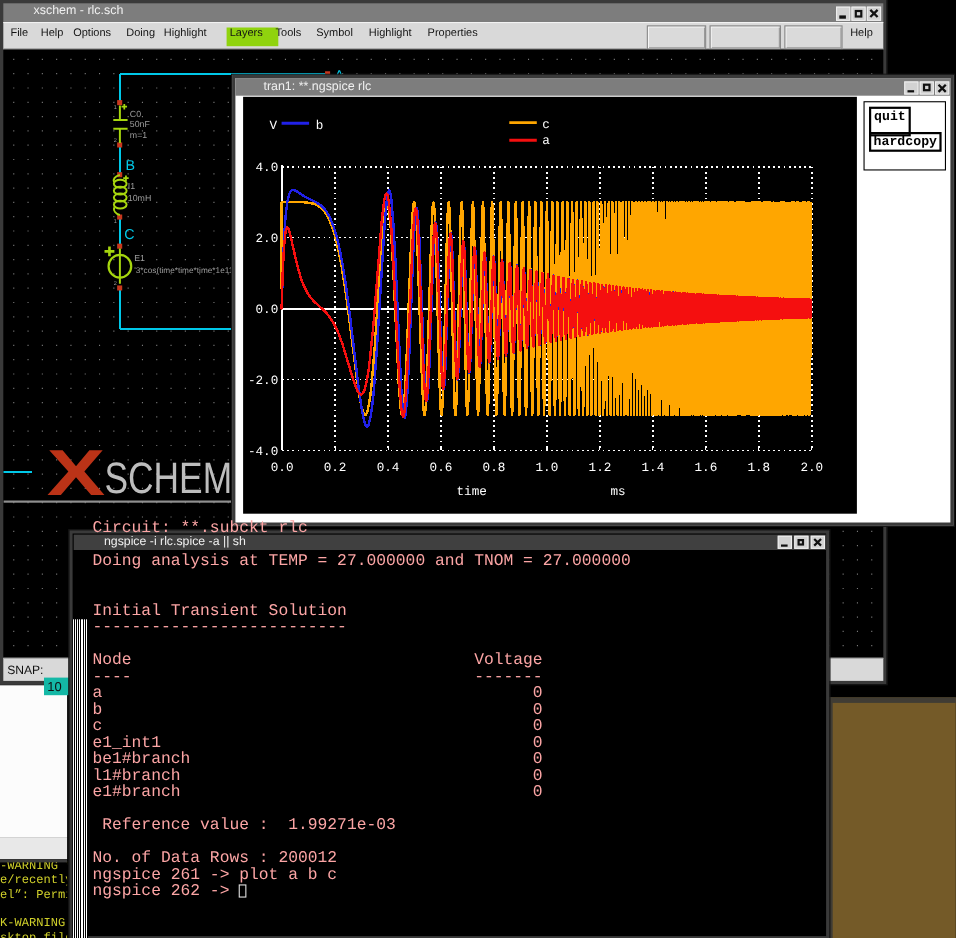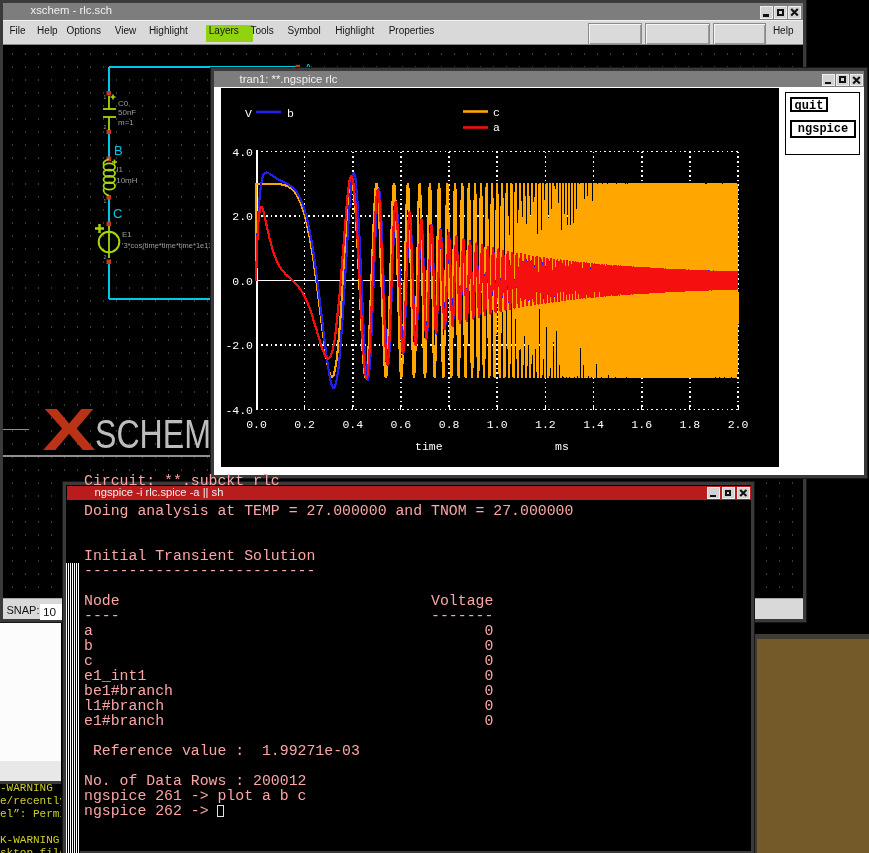--- a/index.html
+++ b/index.html
@@ -37,21 +37,21 @@
     <svg width="11" height="10.5" viewBox="0 0 11 10.5">
       <path d="M2.2 2L8.8 8.5M8.8 2L2.2 8.5" stroke="#111" stroke-width="2.1" fill="none"></path>
     </svg>
   </div>
 <div class="abs" style="left:3px;top:20px;width:800px;height:25px;background:#d9d9d9;border-top:1px solid #f2f2f2;border-bottom:1px solid #8a8a8a">
   <div class="abs" style="left:203px;top:3.5px;width:47px;height:17.5px;background:#90d30e"></div>
   </div>
 <span class="abs mtx" style="left:9.5px;top:25.2px">File</span>
 <span class="abs mtx" style="left:37.1px;top:25.2px">Help</span>
 <span class="abs mtx" style="left:66.5px;top:25.2px">Options</span>
-<span class="abs mtx" style="left:114.8px;top:25.2px">View</span>
+<span class="abs mtx" style="left:114.8px;top:25.2px">Doing</span>
 <span class="abs mtx" style="left:148.9px;top:25.2px">Highlight</span>
 <span class="abs mtx" style="left:250.5px;top:25.2px">Tools</span>
 <span class="abs mtx" style="left:287.5px;top:25.2px">Symbol</span>
 <span class="abs mtx" style="left:335.3px;top:25.2px">Highlight</span>
 <span class="abs mtx" style="left:388.7px;top:25.2px">Properties</span>
 <span class="abs mtx" style="left:208.8px;top:25.2px">Layers</span>
 <span class="abs tkb" style="left:587.9px;width:54.2px">Waves</span>
 <span class="abs tkb" style="left:645.4px;width:64.2px">Netlist</span>
 <span class="abs tkb" style="left:712.5px;width:53.2px">Netlist</span>
 <span class="abs mtx" style="left:772.9px;top:25.2px">Help</span>
@@ -110,21 +110,21 @@
         <text x="110" y="172.5">C</text>
         <text x="301" y="28">A</text>
 </g>
 <text font-family="Liberation Sans, sans-serif" font-weight="bold" font-size="59px" fill="#bb3317" transform="translate(39.5,405) scale(1.35,1)">X</text>
 <text x="92" y="403" fill="#bdbdbd" font-family="Liberation Sans, sans-serif" font-size="40px" textLength="116" lengthAdjust="spacingAndGlyphs">SCHEM</text>
 <rect x="0" y="410" width="209" height="2" fill="#8f8f8f"></rect>
 </svg>
 </div>
 <div class="abs" style="left:3px;top:598px;width:800px;height:21px;background:#d9d9d9;border-top:1px solid #a8a8a8">
   <span class="abs" style="left:3.5px;top:4.5px;font-size:11px;color:#111">SNAP:</span>
-  <div class="abs" style="left:36.5px;top:5px;width:28px;height:16px;background:#ffffff;font-size:11.8px;color:#111;padding:0.5px 0 0 3.5px">10</div>
+  <div class="abs" style="left:36.5px;top:17px;width:28px;height:16px;background:#14b8a6;font-size:11.8px;color:#111;padding:0.5px 0 0 3.5px">10</div>
 </div>
 
 <div class="abs" style="left:211px;top:68px;width:656px;height:410px;background:#fff;border:3px solid #3a3a3a;outline:1px solid #161616"></div>
 <div class="abs" style="left:214px;top:71px;width:650px;height:16px;background:#7d7d7d">
   <span class="abs ttx" style="left:25.5px;top:1.5px">tran1: **.ngspice rlc</span>
   </div>
 <div class="tbtn" style="left:821.5px;top:73.5px">
     <div class="abs" style="left:2.5px;top:7px;width:6px;height:2.5px;background:#111"></div>
   </div>
 <div class="tbtn" style="left:835.5px;top:73.5px">
@@ -171,26 +171,26 @@
 <path d="M463 111.5H488" stroke="#ffa600" stroke-width="2.6"></path>
 <path d="M463 127.5H488" stroke="#f50f0f" stroke-width="2.6"></path>
 <g fill="none" stroke-linejoin="round" stroke-linecap="round" shape-rendering="crispEdges">
 <path stroke="#ffa600" stroke-width="2.2" d="M256.0 262.0L256.0 183.8L276.2 183.9L281.1 184.4L285.0 185.2L288.5 186.7L291.6 188.7L294.4 191.6L296.9 195.2L299.3 199.7L301.6 205.3L303.8 211.9L305.9 219.8L309.9 238.4L313.5 260.5L316.9 285.4L323.9 340.6L326.8 360.1L328.4 368.7L329.8 374.0L331.2 376.8L331.9 377.2L332.5 377.0L333.9 374.4L335.2 368.6L336.6 360.0L337.9 348.5L340.8 313.7L347.8 208.8L350.0 189.0L351.0 184.7L351.5 183.8L351.9 183.8L352.8 186.1L353.6 190.8L355.4 209.7L357.4 243.9L362.6 351.1L364.2 371.4L364.9 376.0L365.3 377.0L365.7 377.2L366.3 375.4L367.0 370.5L368.3 352.7L369.8 320.9L374.1 211.3L375.4 189.8L376.1 185.0L376.4 184.0L376.7 183.8L377.2 185.5L377.8 190.2L378.9 208.3L383.7 348.7L384.9 370.7L385.4 375.9L385.9 377.2L386.4 375.8L386.9 371.2L387.9 352.8L392.1 213.0L393.1 190.4L393.6 185.1L394.1 183.8L394.4 185.0L394.9 189.4L395.8 207.1L399.6 348.8L400.5 370.7L400.9 375.8L401.4 377.2L402.1 370.8L402.9 353.6L406.3 212.7L407.1 191.3L407.6 185.4L407.9 183.8L408.6 189.5L409.3 206.0L412.6 349.8L413.3 370.5L413.7 375.8L414.1 377.2L414.8 368.5L415.6 345.2L418.5 204.4L419.1 188.3L419.7 183.8L420.2 189.3L420.9 206.6L423.6 347.6L424.3 370.1L424.9 377.2L425.5 371.7L426.1 355.2L428.6 215.5L429.3 191.1L429.9 183.8L430.4 189.2L431.0 207.0L433.4 344.5L434.0 368.6L434.6 377.2L435.2 370.0L435.8 346.3L438.1 205.9L438.6 189.1L439.1 183.8L439.7 192.7L440.2 216.1L442.4 355.5L442.9 371.2L443.4 377.2L443.9 367.8L444.5 342.6L446.6 204.9L447.0 189.0L447.4 183.8L447.9 189.8L448.3 206.8L450.3 345.8L450.8 368.8L451.3 377.2L451.8 371.5L452.2 354.0L454.1 214.3L454.6 191.1L455.1 183.8L455.4 188.1L455.9 204.9L457.8 348.8L458.2 369.5L458.7 377.2L459.1 372.5L459.5 354.3L461.3 213.8L461.8 191.9L462.2 183.8L462.6 188.9L462.9 204.9L464.8 349.0L465.2 370.5L465.6 377.2L465.9 371.9L466.3 355.1L468.1 211.2L468.5 189.6L468.9 183.8L469.2 190.7L469.7 213.8L471.4 356.9L472.1 377.2L472.4 369.5L472.9 344.7L474.4 206.8L475.1 183.8L475.8 207.4L477.4 348.4L478.1 377.2L478.5 369.7L478.9 348.0L480.4 204.3L481.1 183.8L481.7 206.4L483.2 348.6L483.9 377.2L484.5 356.1L486.0 211.3L486.7 183.8L487.3 208.3L488.7 346.5L489.4 377.2L490.0 353.5L491.4 213.0L492.1 183.8L492.6 206.4L494.0 349.3L494.6 377.2L495.2 356.1L496.6 210.7L497.2 183.8L497.8 212.9L499.1 355.4L499.7 377.2L500.3 345.8L501.6 206.5L502.1 183.8L502.8 216.6L504.0 357.6L504.5 377.2L505.0 355.8L506.2 212.1L506.8 183.8L507.3 203.4L508.6 348.8L509.1 377.2L509.6 356.0L510.8 214.1L511.4 183.8L511.9 204.9L513.1 348.7L513.6 377.2L514.2 346.8L515.3 206.8L515.8 183.8L516.3 209.4L517.4 344.8L517.9 377.2L518.4 352.8L519.5 215.7L520.1 183.8L520.6 210.0L521.6 349.3L522.1 377.2L522.6 357.8L523.6 217.6L524.2 183.8L524.6 205.3L525.7 347.4L526.2 377.2L526.6 356.6L527.7 212.9L528.2 183.8L528.6 206.1L529.6 345.0L530.1 377.2L530.6 356.3L531.6 216.0L532.1 183.8L532.5 206.1L533.5 347.9L534.0 377.2L534.5 343.4L535.4 207.2L535.9 183.8L536.2 204.0L537.2 348.6L537.7 377.2L538.1 354.4L539.1 215.1L539.6 183.8L540.0 212.4L540.9 353.4L541.4 377.2L541.8 347.1L542.8 205.2L543.1 183.8L543.5 203.6L544.4 346.5L544.9 377.2L545.2 358.1L546.2 213.9L546.6 183.8L547.1 211.7L548.0 357.5L548.4 377.2L548.8 344.7L549.7 205.3L550.1 183.8L550.5 215.3L551.4 356.0L551.8 377.2L553.4 183.8L553.8 212.5L554.7 356.0L555.1 377.1L556.3 205.4L556.7 183.9L558.2 377.2L558.6 355.0L559.4 216.2L559.9 183.8L561.4 377.2L563.0 183.8L563.4 210.8L564.2 353.4L564.6 377.1L566.1 183.8L567.6 377.2L569.1 183.8L570.6 377.2L572.0 184.0L573.5 377.2L574.9 183.8L576.4 377.2L577.8 183.9L579.2 377.2L580.6 183.8L581.9 377.2L583.3 183.8L584.7 377.2L586.1 184.0L587.4 377.2L588.7 183.8L590.0 377.2L591.3 183.8L592.6 377.2L593.9 183.8L595.2 377.1L596.4 183.8L597.7 377.2L598.9 183.8L600.2 377.2L601.4 184.0L602.6 377.2L603.8 183.9L605.1 377.1L606.2 183.8L607.4 377.2L608.6 183.9L609.8 377.1L610.9 183.8L612.1 376.9L613.2 183.8L614.4 377.2L615.5 183.8L616.6 377.1L617.8 183.8L618.9 377.2L620.0 183.9L621.1 377.1L622.2 183.8L623.2 377.2L624.3 184.1L625.4 377.1L626.5 183.9L627.6 377.1L628.6 184.0L629.6 377.0L630.7 183.8L631.8 377.1L632.8 183.8L633.8 377.1L634.8 183.8L635.8 377.1L636.8 184.1L637.9 376.8L638.8 184.2L639.8 376.9L640.8 183.8L641.8 377.2L642.8 184.0L643.8 377.2L644.8 183.9L645.7 377.2L646.7 184.2L647.6 377.2L648.6 183.8L649.5 377.2L650.4 183.9L651.4 377.2L652.3 183.8L653.2 377.2L654.2 183.9L655.1 376.8L655.2 372.3L656.0 183.8L656.9 377.1L657.8 183.9L658.8 377.0L659.6 183.8L660.5 376.9L661.4 184.1L662.3 377.2L663.2 183.8L664.1 377.2L664.9 183.8L665.8 377.2L666.7 183.8L667.6 377.0L668.4 184.4L669.2 377.2L670.1 183.8L671.0 376.6L671.8 183.8L672.7 376.7L673.5 183.8L674.3 376.9L675.2 184.0L676.0 377.2L676.8 183.8L677.6 376.9L678.4 184.4L679.3 376.7L680.1 184.3L680.9 376.7L681.7 184.4L682.5 376.9L683.3 183.8L684.1 377.2L684.9 184.0L685.7 376.8L685.8 376.1L686.5 183.8L687.3 376.8L688.1 183.8L688.9 376.9L689.6 183.8L690.4 376.6L691.2 183.8L691.9 372.5L691.9 377.1L692.7 184.5L693.5 377.1L694.2 183.8L695.0 377.2L695.8 183.9L696.5 377.0L697.2 184.0L698.0 377.0L698.8 183.9L699.5 377.2L700.2 183.8L701.0 377.1L701.8 184.3L702.4 376.8L703.2 183.8L703.9 377.0L704.6 184.3L704.7 185.1L705.4 377.2L706.1 184.5L706.8 377.2L707.6 184.5L708.2 377.2L708.9 184.3L709.7 377.1L710.4 183.8L711.1 376.5L711.8 184.1L712.5 377.2L713.2 183.8L713.9 376.8L714.6 184.5L715.3 376.4L716.0 184.3L716.7 376.7L717.4 184.2L718.1 376.6L718.8 184.5L719.4 376.4L720.1 184.1L720.8 377.1L721.4 183.8L722.1 377.0L722.8 184.8L723.4 377.0L724.1 183.8L724.8 376.3L725.4 183.9L726.1 377.0L726.8 184.3L726.8 185.6L727.4 377.2L728.1 184.4L728.8 377.2L729.4 184.1L730.1 376.9L730.6 189.1L730.7 183.8L731.3 376.2L732.0 183.9L732.6 377.2L733.2 184.5L733.9 376.6L734.6 183.8L735.2 377.2L735.8 183.9L736.4 376.6L737.1 184.8L737.5 323.9"></path>
 <path stroke="#2121e8" stroke-width="2.2" d="M256.0 280.5L257.8 227.4L258.8 207.7L259.9 193.6L261.2 183.7L262.7 177.0L263.5 174.9L264.4 173.5L265.4 172.7L266.6 172.5L269.0 173.5L277.8 179.2L288.4 184.5L291.1 186.2L293.4 188.2L296.5 191.9L299.3 196.5L301.9 202.3L304.4 209.4L306.9 218.2L309.3 229.0L311.6 241.3L314.0 256.0L318.1 286.4L325.7 349.7L328.7 371.0L330.1 378.5L331.3 383.6L332.5 386.7L333.1 387.6L333.7 387.8L334.5 387.3L335.2 385.8L336.8 379.6L338.4 368.8L339.7 356.3L342.6 317.6L349.8 201.8L351.8 180.5L352.8 175.2L353.7 173.1L354.1 173.3L354.6 174.5L355.6 179.5L357.4 200.4L359.4 235.3L364.6 350.3L366.2 372.5L367.0 378.0L367.8 379.9L368.4 378.5L369.1 373.9L370.5 355.6L372.0 323.9L376.2 217.2L377.5 196.4L378.1 191.1L378.8 189.1L379.3 190.3L379.9 194.4L381.0 210.7L385.8 338.7L386.9 358.0L387.4 362.7L388.0 364.8L388.4 363.9L388.9 360.3L389.9 345.1L394.1 227.0L395.2 207.9L395.7 203.5L396.1 202.3L396.5 203.3L396.9 206.8L397.8 219.8L401.6 331.4L402.4 347.7L402.9 352.0L403.3 353.5L403.7 352.4L404.1 349.2L404.8 336.7L408.2 234.4L409.0 218.2L409.8 212.0L410.1 212.6L410.5 215.6L411.2 228.3L414.4 325.2L415.1 340.0L415.5 343.8L415.9 345.1L416.5 341.3L417.1 330.5L420.1 238.0L420.8 224.3L421.4 219.3L422.0 222.5L422.6 233.2L425.4 321.0L426.1 334.6L426.7 338.7L427.2 334.9L427.8 324.5L430.3 243.2L430.9 229.9L431.6 225.0L432.1 227.7L432.6 237.6L435.1 317.1L435.7 329.9L436.2 333.6L436.8 330.2L437.2 320.9L439.5 246.3L440.1 234.2L440.6 229.6L441.1 231.9L441.6 240.4L443.8 314.6L444.4 326.1L444.9 329.5L445.3 326.6L445.8 318.6L447.9 248.0L448.4 237.3L448.9 233.3L449.3 235.9L449.8 243.9L451.8 311.0L452.2 322.0L452.8 326.1L453.1 324.0L453.6 316.4L455.6 249.5L456.1 239.3L456.5 236.5L456.9 239.0L457.3 247.2L459.1 309.0L459.6 319.9L460.1 323.2L460.4 320.9L460.9 312.6L462.6 252.7L463.1 242.9L463.5 239.1L463.9 241.2L464.2 247.9L466.0 307.4L466.4 317.2L466.9 320.7L467.2 318.2L467.6 311.0L469.3 253.2L469.8 244.0L470.1 241.4L470.8 250.0L472.4 305.7L472.9 315.5L473.2 318.5L473.6 317.0L473.9 310.3L475.6 254.8L476.3 243.4L477.0 252.0L478.6 305.6L479.3 316.7L479.9 308.9L481.4 257.2L482.2 245.2L482.8 252.6L484.3 304.1L484.7 312.3L485.1 315.0L485.8 304.5L487.2 254.7L487.8 246.8L488.5 257.3L489.9 305.2L490.5 313.5L491.2 302.9L492.6 255.3L493.1 248.2L493.7 255.4L495.1 302.9L495.7 312.1L496.2 305.1L497.6 259.5L498.2 249.5L498.8 256.1L500.1 301.6L500.7 310.9L501.3 301.7L502.6 258.0L503.1 250.6L503.8 260.5L504.9 302.3L505.5 309.8L506.1 301.5L507.3 258.1L507.8 251.7L508.4 259.7L509.6 302.9L510.1 308.8L510.6 301.6L511.8 261.9L512.3 252.7L512.8 258.5L514.0 299.7L514.6 307.9L515.1 299.2L516.2 259.7L516.8 253.6L517.3 263.0L518.4 300.5L518.9 307.0L519.3 301.2L520.4 262.0L520.9 254.4L521.4 260.9L522.5 298.3L523.0 306.2L523.4 301.3L524.6 262.4L525.1 255.1L525.5 260.8L526.6 298.0L527.1 305.5L527.6 298.2L528.6 261.2L529.1 255.9L529.6 263.9L530.6 299.1L531.0 304.8L531.5 296.9L532.5 261.8L532.9 256.5L533.4 264.9L534.4 298.3L534.8 304.2L535.3 296.2L536.2 262.9L536.7 257.1L537.1 262.0L538.1 296.8L538.5 303.6L538.9 297.9L539.9 264.8L540.3 257.7L540.8 263.3L541.7 296.3L542.1 303.0L542.6 297.0L543.6 262.4L543.9 258.3L544.4 265.4L545.3 298.2L545.7 302.5L547.4 258.8L547.8 263.1L548.7 295.8L549.1 302.0L549.6 294.9L550.4 264.0L550.8 259.3L551.2 266.3L552.1 297.1L552.5 301.5L554.1 259.7L555.8 301.1L556.1 296.3L556.9 267.4L557.4 260.2L559.0 300.6L560.6 260.6L562.1 300.2L563.7 261.0L564.1 266.3L564.9 295.0L565.2 299.8L566.8 261.3L568.2 299.5L569.8 261.7L571.2 299.1L572.7 262.0L574.1 298.8L575.6 262.4L577.0 298.5L578.4 262.7L579.8 298.2L581.2 263.0L582.6 297.9L583.9 263.3L585.3 297.6L586.6 263.5L588.0 297.3L589.3 263.8L590.6 297.1L591.9 264.1L593.2 296.8L594.5 264.3L595.8 296.6L597.0 264.5L598.2 296.3L599.5 264.8L600.8 296.1L601.9 265.0L603.2 295.9L604.4 265.2L605.6 295.7L606.8 265.5L607.9 295.4L609.1 265.6L610.3 295.3L611.5 265.8L612.6 295.1L613.8 266.0L614.9 294.9L616.1 266.2L617.2 294.7L618.2 266.4L619.4 294.6L620.5 266.5L621.6 294.4L622.7 266.7L623.8 294.2L624.8 266.9L625.9 294.1L627.0 267.0L628.1 293.9L629.1 267.2L630.1 293.8L631.2 267.3L632.2 293.6L633.2 267.4L634.2 293.5L635.3 267.6L636.3 293.4L637.3 267.7L638.3 293.2L639.3 267.8L640.3 293.1L641.3 268.0L642.2 293.0L643.2 268.1L644.2 292.8L645.2 268.2L646.1 292.7L647.1 268.4L648.1 292.6L649.0 268.5L649.9 292.5L650.9 268.6L651.8 292.4L652.8 268.7L653.7 292.3L654.6 268.8L655.5 292.1L656.4 268.9L657.4 292.0L658.2 269.0L659.1 291.9L660.1 269.1L660.9 291.9L661.8 269.2L662.7 291.7L663.6 269.3L664.5 291.6L665.4 269.4L666.2 291.5L667.1 269.5L667.9 291.5L668.8 269.6L669.7 291.4L670.5 269.7L671.4 291.3L672.2 269.8L673.1 291.2L673.9 269.9L674.8 291.1L675.6 269.9L676.4 291.0L677.2 270.0L678.1 290.9L678.9 270.1L679.7 290.9L680.5 270.2L681.3 290.8L682.1 270.3L682.9 290.7L683.7 270.3L684.5 290.7L685.3 270.4L686.1 290.5L686.9 270.5L687.7 290.4L688.4 270.5L689.2 290.4L690.0 270.6L690.8 290.3L691.6 270.7L692.3 290.3L693.1 270.8L693.9 290.2L694.6 270.8L695.4 290.1L696.1 270.9L696.9 290.1L697.6 270.9L698.4 290.0L699.1 271.0L699.9 289.9L700.6 271.1L701.3 289.8L702.1 271.1L702.8 289.8L703.6 271.2L704.2 289.7L705.0 271.3L705.7 289.6L706.4 271.3L707.2 289.6L707.9 271.4L708.6 289.5L709.3 271.4L710.0 289.5L710.7 271.6L711.4 289.5L712.1 271.5L712.8 289.4L713.5 271.7L714.2 289.3L714.9 271.7L715.6 289.3L716.3 271.7L717.0 289.3L717.7 271.8L718.4 289.2L719.1 271.8L719.8 289.1L720.4 271.9L721.1 289.1L721.8 271.9L722.4 289.1L723.1 272.0L723.8 289.0L724.4 272.0L725.1 288.9L725.8 272.1L726.4 288.9L727.1 272.1L727.8 288.9L728.4 272.2L729.1 288.8L729.7 272.2L730.4 288.8L731.0 272.2L731.6 288.7L732.3 272.3L732.9 288.7L733.6 272.4L734.2 288.6L734.9 272.4L735.5 288.6L736.1 272.4L736.8 288.6L737.4 272.5L737.5 273.6"></path>
 <path stroke="#f50f0f" stroke-width="2.2" d="M256.0 280.5L257.0 247.8L258.2 224.3L259.6 210.9L260.3 207.8L260.8 207.0L261.2 206.7L261.8 207.1L262.4 208.3L263.7 212.5L269.1 236.5L271.8 246.9L274.1 254.5L276.6 260.6L279.4 266.2L282.7 270.9L286.1 274.7L294.1 281.8L297.2 285.1L300.6 289.5L303.8 294.7L307.4 302.2L311.0 311.8L320.9 344.4L323.7 352.5L325.3 356.0L326.8 358.0L328.1 358.7L329.4 358.1L330.3 356.8L331.2 354.9L332.9 348.9L334.6 339.9L336.2 327.5L339.6 294.1L347.2 198.7L349.4 181.5L350.4 177.3L350.9 176.3L351.4 176.0L351.9 176.5L352.4 177.8L353.4 182.8L355.5 203.7L357.6 238.5L363.2 350.2L364.9 371.5L365.7 376.9L366.4 378.7L366.8 378.4L367.2 377.2L367.9 372.9L369.3 355.0L370.9 323.8L375.2 217.5L376.6 196.7L377.2 191.6L377.9 189.7L378.4 190.8L379.0 194.5L380.2 210.8L385.1 338.2L386.3 357.9L386.9 362.8L387.4 364.4L387.8 363.6L388.3 360.1L389.3 345.5L393.6 226.7L394.7 208.2L395.2 203.8L395.6 202.6L396.0 203.5L396.4 206.9L397.3 220.6L401.1 330.7L402.0 347.1L402.4 351.5L402.9 353.2L403.2 352.4L403.6 349.5L404.4 336.4L407.9 233.7L408.7 218.0L409.1 213.5L409.5 212.2L410.2 215.9L410.9 227.2L414.1 324.6L414.8 339.5L415.6 344.9L416.2 341.5L416.9 329.8L419.8 238.1L420.5 224.4L421.2 219.5L421.8 222.5L422.4 233.1L425.1 320.2L425.8 334.1L426.4 338.5L427.0 335.2L427.6 325.4L430.1 243.0L430.8 229.9L431.4 225.1L431.9 227.9L432.4 237.7L434.9 316.8L435.5 329.6L436.1 333.5L436.6 330.3L437.1 321.2L439.4 245.4L439.9 233.8L440.5 229.7L440.9 232.3L441.4 241.2L443.6 313.4L444.2 325.4L444.7 329.4L445.1 327.1L445.6 318.2L447.8 247.8L448.2 237.3L448.8 233.4L449.2 236.0L449.6 244.0L451.6 310.9L452.1 321.9L452.6 326.0L453.0 324.0L453.4 316.4L455.4 249.8L455.9 239.5L456.4 236.5L456.8 238.8L457.2 246.9L459.1 310.1L459.5 319.5L459.9 323.1L460.4 320.3L460.8 313.1L462.6 251.7L463.0 242.4L463.4 239.2L463.9 242.6L464.3 252.1L466.1 311.5L466.4 318.4L466.8 320.6L467.2 317.8L467.6 308.5L469.3 251.0L469.7 243.8L470.1 241.5L470.4 244.4L470.9 253.9L472.5 309.5L473.2 318.5L473.9 309.8L475.5 254.4L476.2 243.5L476.9 252.3L478.5 305.9L478.9 313.9L479.2 316.6L479.9 308.6L481.4 257.0L482.1 245.3L482.8 252.7L484.2 304.2L484.6 312.3L485.0 314.9L485.7 304.5L487.1 254.8L487.8 246.8L488.4 257.3L489.8 305.1L490.4 313.5L491.0 306.3L492.4 258.8L493.1 248.2L493.6 255.2L495.0 302.7L495.6 312.1L496.2 305.3L497.6 258.1L498.2 249.5L498.8 257.4L500.0 301.2L500.6 310.9L501.2 303.7L502.4 260.1L503.1 250.7L503.6 256.8L504.8 300.2L505.4 309.8L505.9 303.5L507.2 260.2L507.8 251.7L508.2 257.7L509.5 300.8L510.1 308.8L510.6 300.4L511.8 259.1L512.3 252.7L512.8 259.5L513.9 299.1L514.5 307.9L515.0 301.5L516.1 262.1L516.7 253.6L517.2 260.5L518.2 298.1L518.8 307.0L519.4 298.5L520.5 259.5L520.9 254.4L521.4 261.9L522.6 300.9L523.0 306.2L523.4 300.4L524.5 263.2L525.0 255.2L525.4 260.1L526.6 298.9L527.1 305.5L527.6 297.3L528.6 262.0L529.0 255.9L529.4 261.4L530.4 296.6L530.9 304.8L531.4 299.5L532.4 264.4L532.9 256.5L533.3 262.3L534.2 295.6L534.8 304.1L535.2 298.8L536.2 263.8L536.6 257.2L537.1 262.7L538.0 295.8L538.5 303.6L538.9 297.1L539.9 262.4L540.3 257.7L540.8 264.0L541.8 298.6L542.1 303.0L543.9 258.3L544.3 264.3L545.2 295.6L545.6 302.5L546.0 298.0L546.9 265.3L547.4 258.8L547.8 263.7L548.6 294.7L549.1 301.9L549.4 297.6L550.3 266.8L550.8 259.3L551.1 263.6L552.0 294.3L552.4 301.5L552.9 295.1L553.8 264.3L554.1 259.7L555.8 301.0L556.2 293.9L557.0 265.1L557.4 260.2L558.9 300.6L559.3 296.0L560.1 267.3L560.6 260.6L562.1 300.2L563.7 261.0L565.2 299.8L566.8 261.4L568.2 299.5L569.8 261.7L571.2 299.1L572.7 262.1L574.1 298.8L575.6 262.4L577.0 298.5L578.4 262.7L579.8 298.2L581.2 263.0L582.6 297.9L583.9 263.3L585.3 297.6L586.6 263.5L587.9 297.3L589.2 263.9L590.6 297.0L591.9 264.1L593.2 296.8L594.4 264.3L595.8 296.6L597.0 264.5L598.2 296.3L599.5 264.8L600.8 296.1L601.9 265.0L603.2 295.9L604.4 265.2L605.6 295.7L606.8 265.4L607.9 295.5L609.1 265.6L610.3 295.3L611.4 265.8L612.6 295.1L613.8 266.0L614.9 294.9L616.0 266.2L617.1 294.7L618.2 266.4L619.4 294.6L620.5 266.5L621.6 294.4L622.7 266.7L623.8 294.2L624.8 266.9L625.9 294.0L626.9 267.1L628.0 293.9L629.1 267.2L630.1 293.8L631.2 267.3L632.2 293.6L633.2 267.4L634.2 293.5L635.2 267.6L636.3 293.3L637.3 267.7L638.3 293.2L639.3 267.8L640.3 293.1L641.2 268.0L642.2 293.0L643.2 268.1L644.2 292.8L645.2 268.2L646.1 292.7L647.1 268.4L648.1 292.6L649.0 268.4L649.9 292.5L650.9 268.6L651.8 292.4L652.8 268.7L653.7 292.3L654.6 268.8L655.5 292.1L656.4 268.9L657.3 292.0L658.2 269.0L659.1 291.9L660.1 269.1L660.9 291.9L661.8 269.2L662.7 291.7L663.6 269.4L664.4 291.6L665.3 269.5L666.2 291.5L667.1 269.5L667.9 291.5L668.8 269.6L669.7 291.3L670.5 269.7L671.4 291.3L672.2 269.8L673.1 291.2L673.9 269.8L674.8 291.1L675.6 269.9L676.4 291.0L677.2 270.0L678.0 290.9L678.9 270.1L679.7 290.8L680.5 270.2L681.3 290.8L682.1 270.3L682.9 290.7L683.7 270.3L684.5 290.6L685.3 270.4L686.1 290.5L686.9 270.5L687.6 290.4L688.4 270.5L689.2 290.4L690.0 270.6L690.8 290.3L691.6 270.7L692.3 290.3L693.1 270.8L693.8 290.2L694.6 270.9L695.4 290.1L696.1 270.9L696.9 290.1L697.6 270.9L698.4 290.0L699.1 271.0L699.9 289.9L700.6 271.1L701.3 289.9L702.1 271.1L702.8 289.8L703.6 271.3L704.2 289.8L705.0 271.3L705.7 289.7L706.4 271.3L707.1 289.6L707.9 271.4L708.6 289.6L709.3 271.4L710.0 289.5L710.7 271.6L711.4 289.5L712.1 271.5L712.8 289.4L713.5 271.6L714.2 289.3L714.9 271.7L715.6 289.3L716.3 271.7L717.0 289.3L717.7 271.8L718.4 289.2L719.1 271.8L719.8 289.1L720.4 271.9L721.1 289.1L721.8 271.9L722.4 289.1L723.1 272.1L723.8 289.0L724.4 272.0L725.1 288.9L725.8 272.1L726.4 288.9L727.1 272.1L727.8 288.9L728.4 272.2L729.1 288.8L729.7 272.2L730.4 288.7L731.0 272.2L731.6 288.7L732.2 272.4L732.9 288.7L733.6 272.3L734.2 288.6L734.9 272.4L735.5 288.6L736.1 272.4L736.8 288.6L737.4 272.5L737.5 273.6"></path>
 </g>
 </svg>
   </div>
 <div class="abs" style="left:784.5px;top:91.5px;width:75px;height:63px;border:1px solid #000">
-  <div class="abs" style="left:4.5px;top:4.5px;width:38px;height:15px;border:2px solid #000;font:bold 12px/14.5px 'Liberation Mono',monospace;text-align:center">quit</div>
-  <div class="abs" style="left:4.5px;top:27.5px;width:66px;height:18px;border:2px solid #000;font:bold 12px/14px 'Liberation Mono',monospace;text-align:center">ngspice</div>
+  <div class="abs" style="left:4.5px;top:4.5px;width:38px;height:27px;border:2px solid #000;font:bold 12px/14.5px 'Liberation Mono',monospace;text-align:center">quit</div>
+  <div class="abs" style="left:4.5px;top:27.5px;width:66px;height:18px;border:2px solid #000;font:bold 12px/14px 'Liberation Mono',monospace;text-align:center">hardcopy</div>
 </div>
 
 <div class="abs" style="left:63px;top:482px;width:691px;height:372px;background:#000;border:3.5px solid #3a3a3a;outline:1px solid #161616"></div>
-<div class="abs" style="left:66.5px;top:485.5px;width:684px;height:14px;background:#b91c1c">
+<div class="abs" style="left:66.5px;top:485.5px;width:684px;height:14px;background:#404040">
   <span class="abs ttx" style="left:28px;top:0.5px;font-size:11.2px">ngspice -i rlc.spice -a || sh</span>
   </div>
 <div class="tbtn" style="left:707px;top:487px;width:13px;height:12px">
     <div class="abs" style="left:2px;top:6.5px;width:6px;height:2.5px;background:#111"></div>
   </div>
 <div class="tbtn" style="left:721.5px;top:487px;width:13px;height:12px">
     <div class="abs" style="left:2px;top:1.5px;width:6.5px;height:6.5px;border:2px solid #111"></div>
   </div>
 <div class="tbtn" style="left:736.5px;top:487px;width:13px;height:12px">
     <svg width="10.5" height="10" viewBox="0 0 10.5 10">

